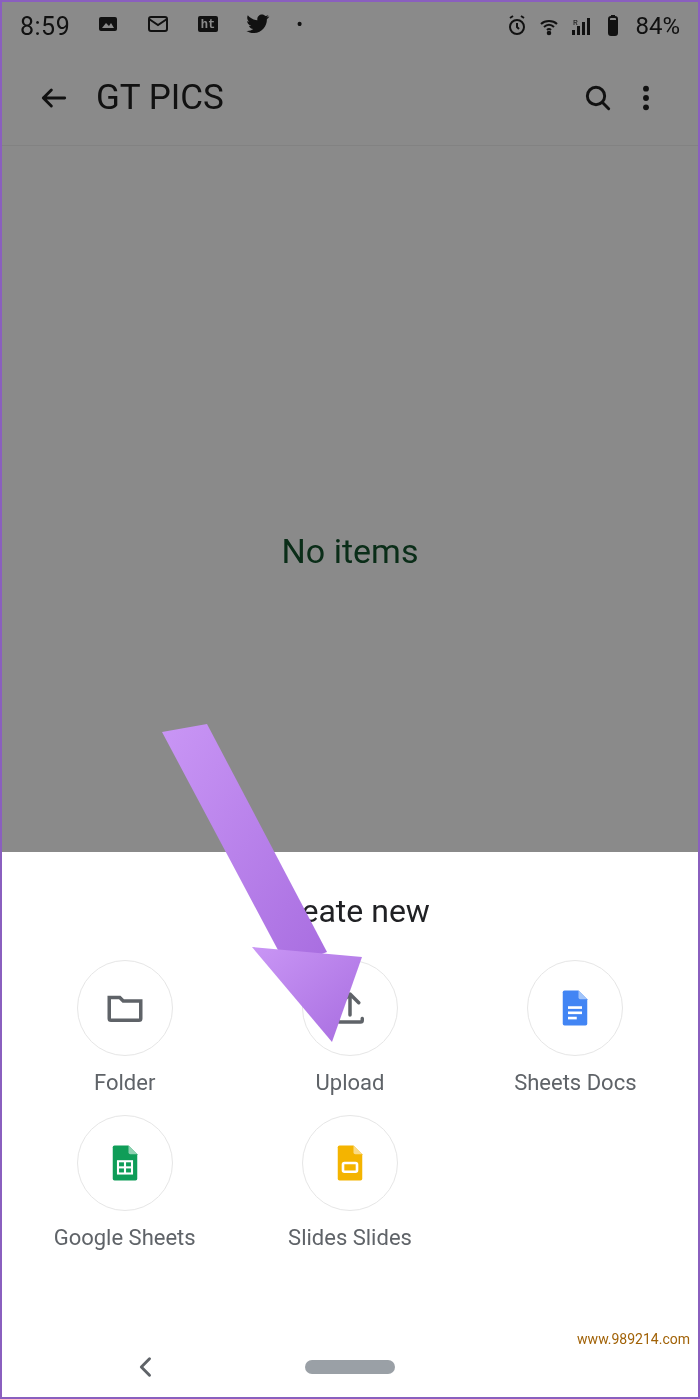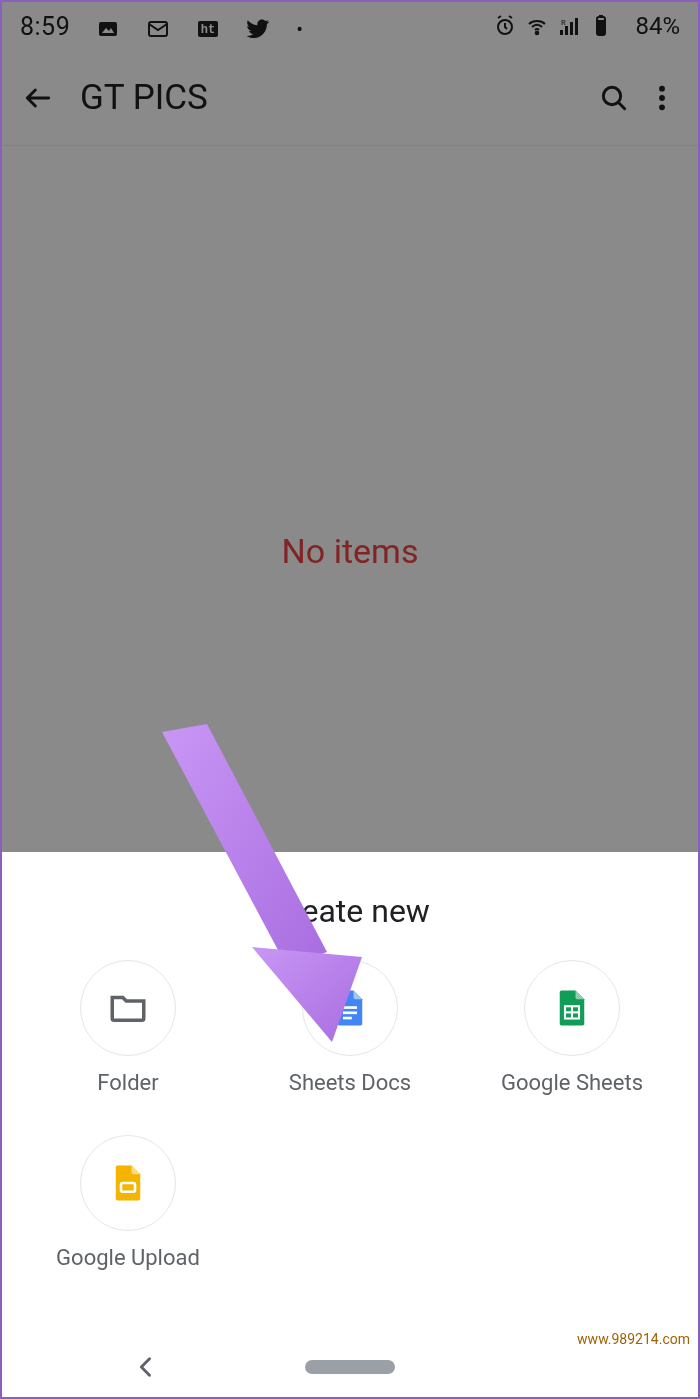--- a/index.html
+++ b/index.html
@@ -21,34 +21,34 @@
     .status-bar {
       position: relative;
       height: 48px;
       display: flex;
       align-items: center;
       padding: 0 18px;
       font-size: 24px;
       color: #212121;
       z-index: 1;
     }
-    .status-left { display: flex; align-items: flex-end; gap: 26px; }
+    .status-left { display: flex; align-items: flex-start; gap: 26px; }
     .status-right { margin-left: auto; display: flex; align-items: center; gap: 8px; }
     .status-icon { width: 24px; height: 24px; display: inline-flex; font-family: Liberation Mono, monospace; }
     .status-icon svg { width: 100%; height: 100%; }
-    .batt-text { font-size: 24px; margin-left: 14px; }
+    .batt-text { font-size: 24px; margin-left: 2px; }
     .time { font-size: 25px; letter-spacing: 0.5px; }
 
     
     .app-bar {
       position: relative;
       height: 96px;
       display: flex;
       align-items: center;
-      padding: 0 12px;
+      padding: 0 28px;
       z-index: 1;
       border-bottom: 1px solid rgba(0,0,0,0.06);
     }
     .app-title {
       margin-left: 18px;
       font-size: 35px;
       color: #212121;
     }
     .app-bar .spacer { flex: 1; }
     .toolbar-btn { width: 48px; height: 48px; display: flex; align-items: center; justify-content: center; }
@@ -58,21 +58,21 @@
     .main {
       position: relative;
       text-align: center;
       z-index: 1;
     }
     .no-items {
       position: absolute;
       top: 385px;
       left: 0; right: 0;
       font-size: 34px;
-      color: #ef4444;
+      color: #14532d;
     }
 
     
     .overlay-dim {
       position: absolute;
       left: 0; top: 0; right: 0;
       height: 850px;
       background: rgba(0,0,0,0.46);
       z-index: 2;
     }
@@ -96,20 +96,21 @@
       color: #202124;
       margin-top: 40px;
       margin-bottom: 30px;
     }
     .sheet-grid {
       display: grid;
       grid-template-columns: repeat(3, 1fr);
       padding: 0 20px;
       row-gap: 40px;
       column-gap: 10px;
+      gap: 20px;
     }
     .sheet-item {
       display: flex;
       flex-direction: column;
       align-items: center;
       gap: 14px;
     }
     .sheet-circle {
       width: 96px;
       height: 96px;
@@ -270,20 +271,28 @@
 
     <div class="sheet-item">
       <div class="sheet-circle">
         <svg viewBox="0 0 24 24" fill="none" stroke="#5f6368" stroke-width="2">
             <path d="M3 6h6l2 2h10v10a1 1 0 0 1-1 1H4a1 1 0 0 1-1-1V6z"></path>
           </svg>
       </div>
       <div class="sheet-label">Folder</div>
     </div>
 
+    <div class="sheet-item">
+      <div class="sheet-circle">
+        <svg viewBox="0 0 24 24" fill="none" stroke="#5f6368" stroke-width="2" stroke-linecap="round" stroke-linejoin="round">
+            <path d="M12 16V4M7 9l5-5 5 5M5 18v1a1 1 0 0 0 1 1h12a1 1 0 0 0 1-1v-1"></path>
+          </svg>
+      </div>
+      <div class="sheet-label">Upload</div>
+    </div>
 
 
     <div class="sheet-item">
       <div class="sheet-circle">
         <svg viewBox="0 0 24 24">
             <path d="M6 2h8l5 5v14a1 1 0 0 1-1 1H6a1 1 0 0 1-1-1V3a1 1 0 0 1 1-1z" fill="#4285f4"></path>
             <path d="M14 2l5 5h-4a1 1 0 0 1-1-1V2z" fill="#a1c4fa"></path>
             <rect x="8" y="11" width="8" height="1.5" fill="#fff"></rect>
             <rect x="8" y="14" width="8" height="1.5" fill="#fff"></rect>
             <rect x="8" y="17" width="5" height="1.5" fill="#fff"></rect>
@@ -306,21 +315,21 @@
     </div>
 
     <div class="sheet-item">
       <div class="sheet-circle">
         <svg viewBox="0 0 24 24">
             <path d="M6 2h8l5 5v14a1 1 0 0 1-1 1H6a1 1 0 0 1-1-1V3a1 1 0 0 1 1-1z" fill="#f4b400"></path>
             <path d="M14 2l5 5h-4a1 1 0 0 1-1-1V2z" fill="#fadb87"></path>
             <rect x="8" y="12" width="8" height="5" rx="0.8" fill="none" stroke="#fff" stroke-width="1.5"></rect>
           </svg>
       </div>
-      <div class="sheet-label">Google Upload</div>
+      <div class="sheet-label">Slides Slides</div>
     </div>
   </div>
 </div>
 
 <div class="nav-bar">
   <div class="back-chevron">
     <svg viewBox="0 0 24 24" fill="none" stroke="#5f6368" stroke-width="2.5" stroke-linecap="round" stroke-linejoin="round">
         <polyline points="15 5 8 12 15 19"></polyline>
       </svg>
   </div>

